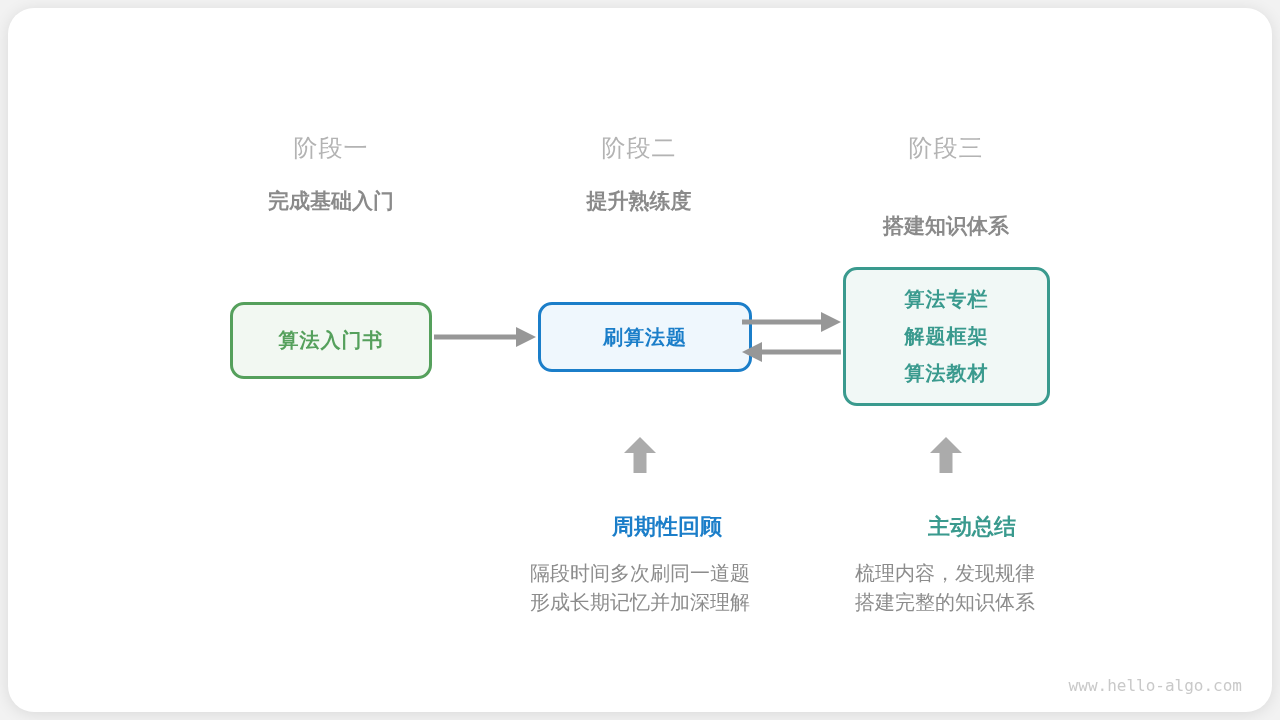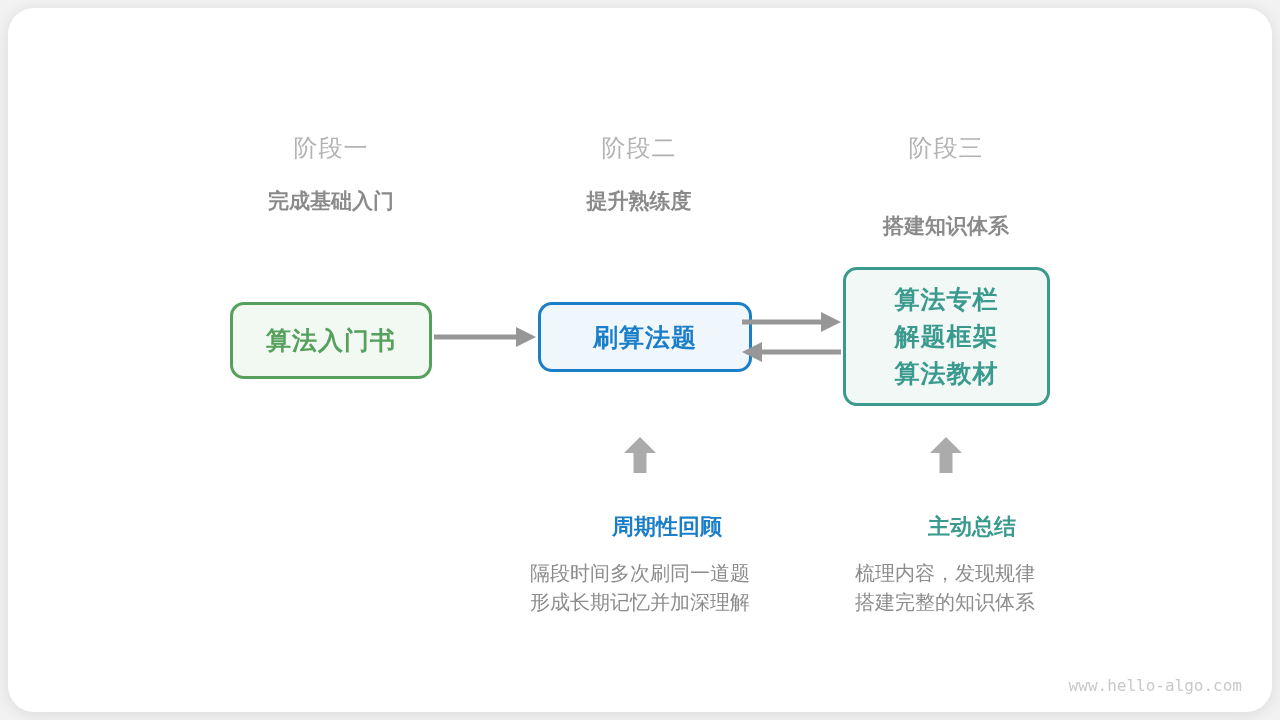--- a/index.html
+++ b/index.html
@@ -21,21 +21,21 @@
     position:absolute; left:8px; top:8px; width:1264px; height:704px;
     background:#ffffff; border-radius:26px;
     box-shadow:0 2px 16px rgba(0,0,0,0.10);
   }
   .abs{position:absolute;}
   .centered{transform:translateX(-50%); white-space:nowrap; text-align:center;}
   .stage-title{font-size:24px; color:var(--stage-title); letter-spacing:1px;}
   .stage-subtitle{font-size:21px; font-weight:bold; color:var(--stage-subtitle);}
   .flow-box{
     display:flex; align-items:center; justify-content:center;
-    border-radius:14px; border:3px solid; font-weight:bold; font-size:25px;
+    border-radius:14px; border:3px solid; font-weight:bold; font-size:20px;
     letter-spacing:1px;
   }
   .box-green{border-color:var(--green); background:var(--green-bg); color:var(--green);}
   .box-blue{border-color:var(--blue); background:var(--blue-bg); color:var(--blue);}
   .box-teal{border-color:var(--teal); background:var(--teal-bg); color:var(--teal);
     flex-direction:column; line-height:37px;}
   .arrow line{stroke:var(--arrow); stroke-width:5;}
   .arrow polygon{fill:var(--arrow);}
   .up-arrow polygon{fill:#ababab;}
   .note-title{font-size:22px; font-weight:bold;margin-left:27px;}

